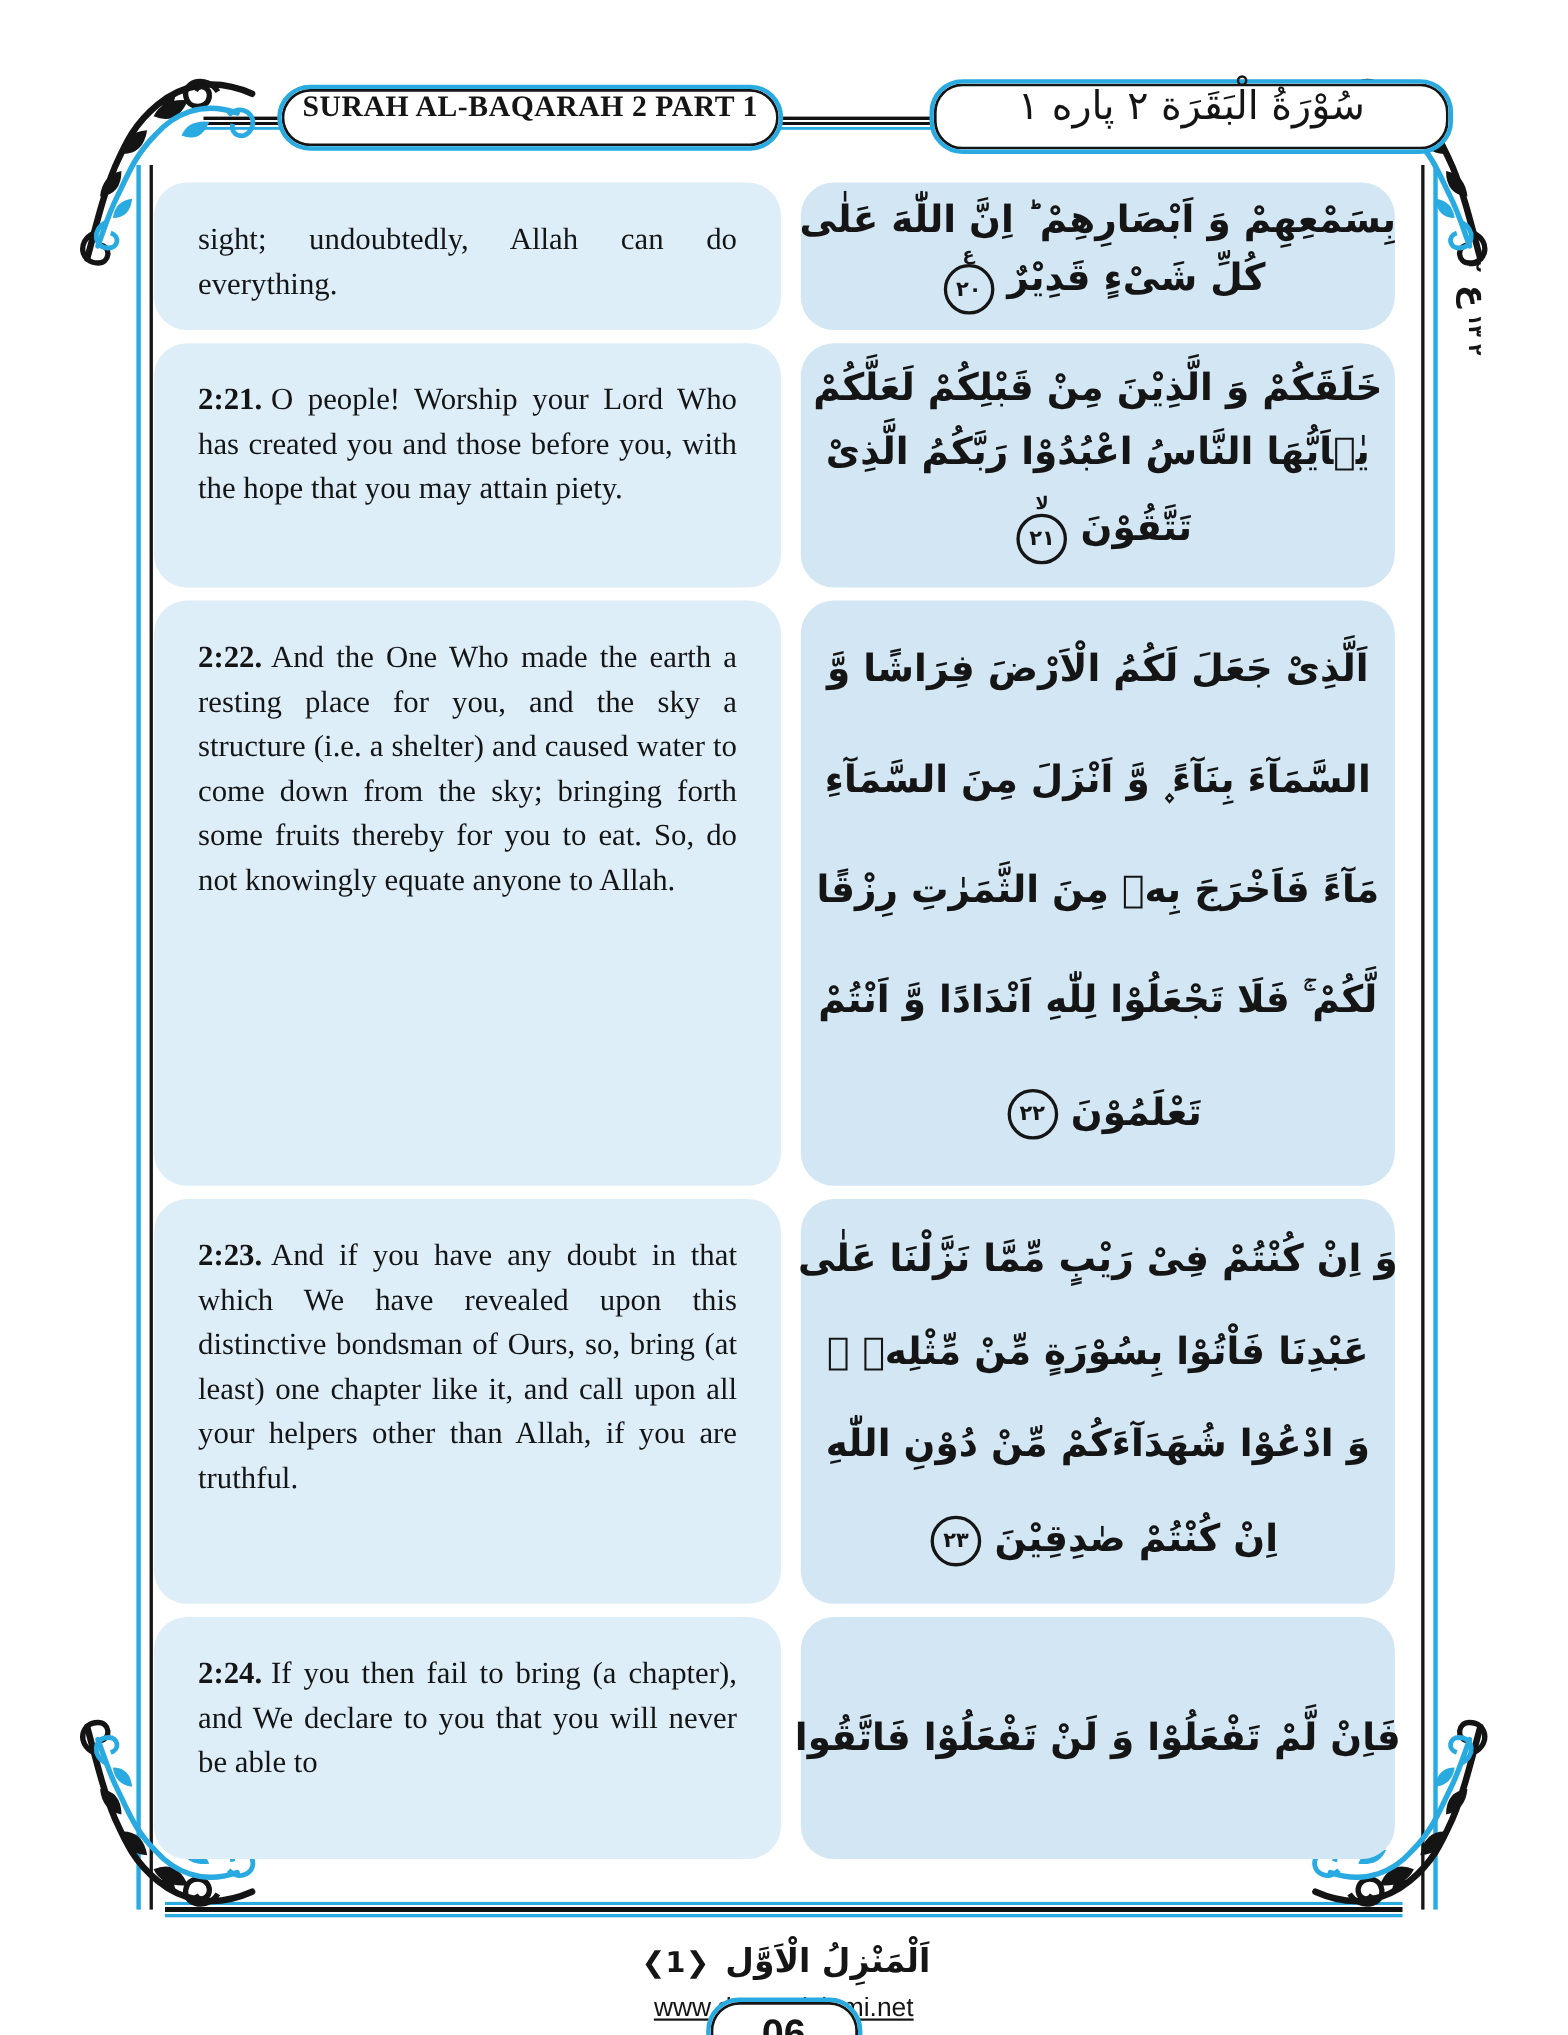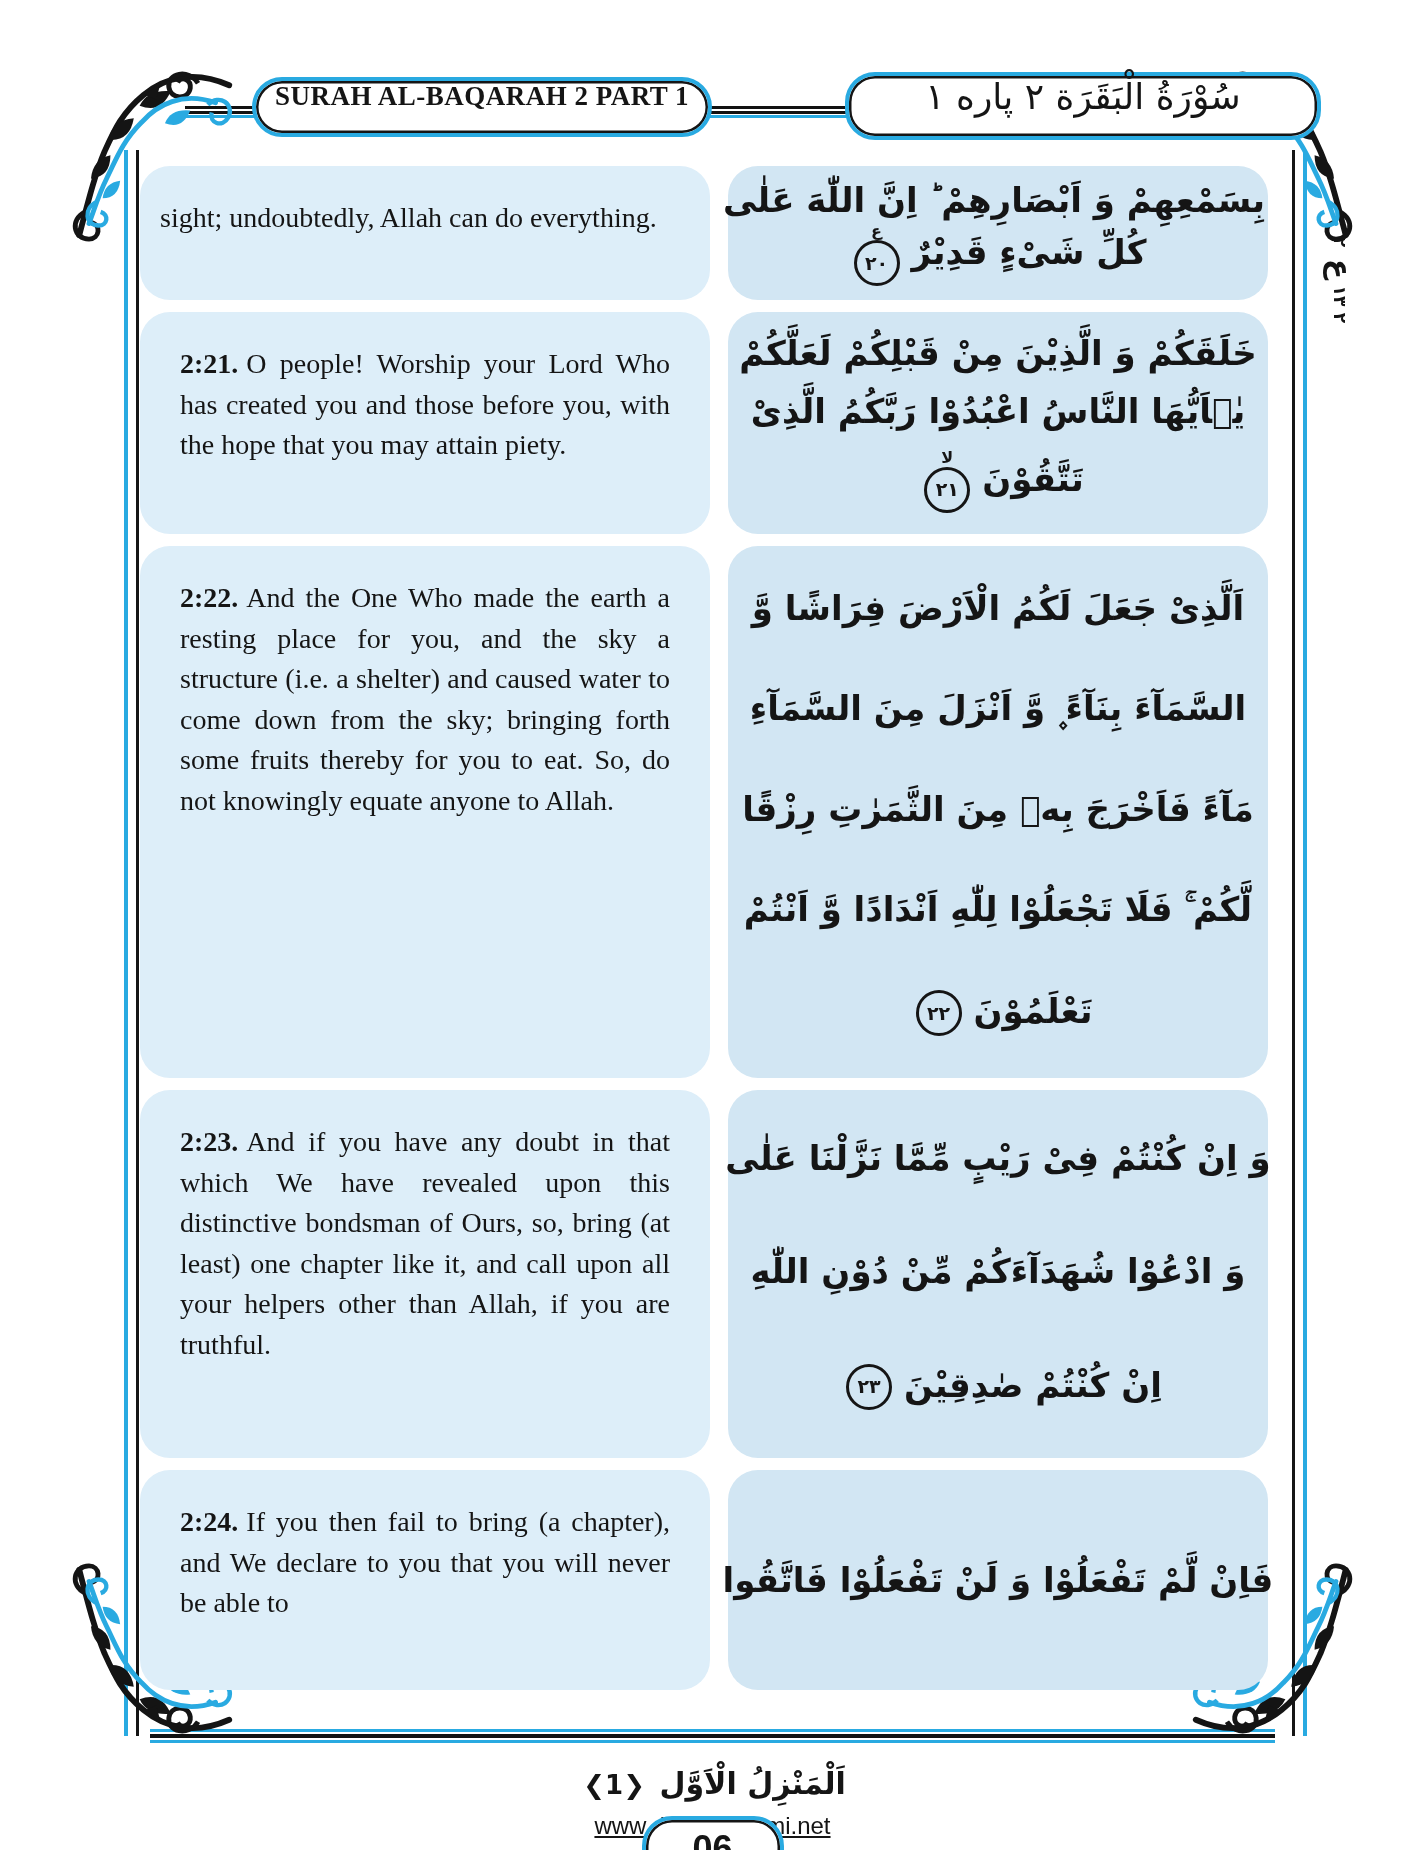--- a/index.html
+++ b/index.html
@@ -42,21 +42,21 @@
   .ruku-marker span{display:inline-block;transform:rotate(90deg);}
   .ruku-marker .d{font-size:17px;}
   .ruku-marker .ain{font-size:30px;line-height:1;}
 
   
   .en-block{position:absolute;left:140px;width:570px;background:var(--en-bg);border-radius:30px;
     box-sizing:border-box;padding:32px 40px 0 40px;}
   .ar-block{position:absolute;left:728px;width:540px;background:var(--ar-bg);border-radius:30px;
     box-sizing:border-box;padding:12px 28px;display:flex;flex-direction:column;justify-content:space-around;
     direction:rtl;text-align:right;font-family:"DejaVu Sans",sans-serif;font-weight:bold;font-size:34px;align-items:center;}
-  .r1{top:166px;height:134px;padding-left:20px;}
+  .r1{top:166px;height:134px;}
   .r2{top:312px;height:222px;}
   .r3{top:546px;height:532px;}
   .r4{top:1090px;height:368px;}
   .r5{top:1470px;height:220px;}
 
   .en-text{font-size:28px;line-height:1.45;text-align:justify;}
   .v-ref{font-weight:bold;margin-right:8px;}
 
   .ar-line{white-space:nowrap;}
   .ar-last{text-align:center;white-space:nowrap;}
@@ -181,20 +181,21 @@
     </div>
   </div>
 
   <div class="en-block r4">
     <div class="en-text">
       <span class="v-ref">2:23.</span><span>And if you have any doubt in that which We have revealed upon this distinctive bondsman of Ours, so, bring (at least) one chapter like it, and call upon all your helpers other than Allah, if you are truthful.</span>
     </div>
   </div>
   <div class="ar-block r4">
     <div class="ar-line">وَ اِنْ كُنْتُمْ فِیْ رَیْبٍ مِّمَّا نَزَّلْنَا عَلٰی</div>
+    <div class="ar-line">عَبْدِنَا فَاْتُوْا بِسُوْرَةٍ مِّنْ مِّثْلِهٖ ۪</div>
     <div class="ar-line">وَ ادْعُوْا شُهَدَآءَكُمْ مِّنْ دُوْنِ اللّٰهِ</div>
     <div class="ar-last">
       <span>اِنْ كُنْتُمْ صٰدِقِیْنَ</span><span class="ayah-wrap">
           <span class="ayah-circle">۲۳</span>
         </span>
     </div>
   </div>
 
   <div class="en-block r5">
     <div class="en-text">

